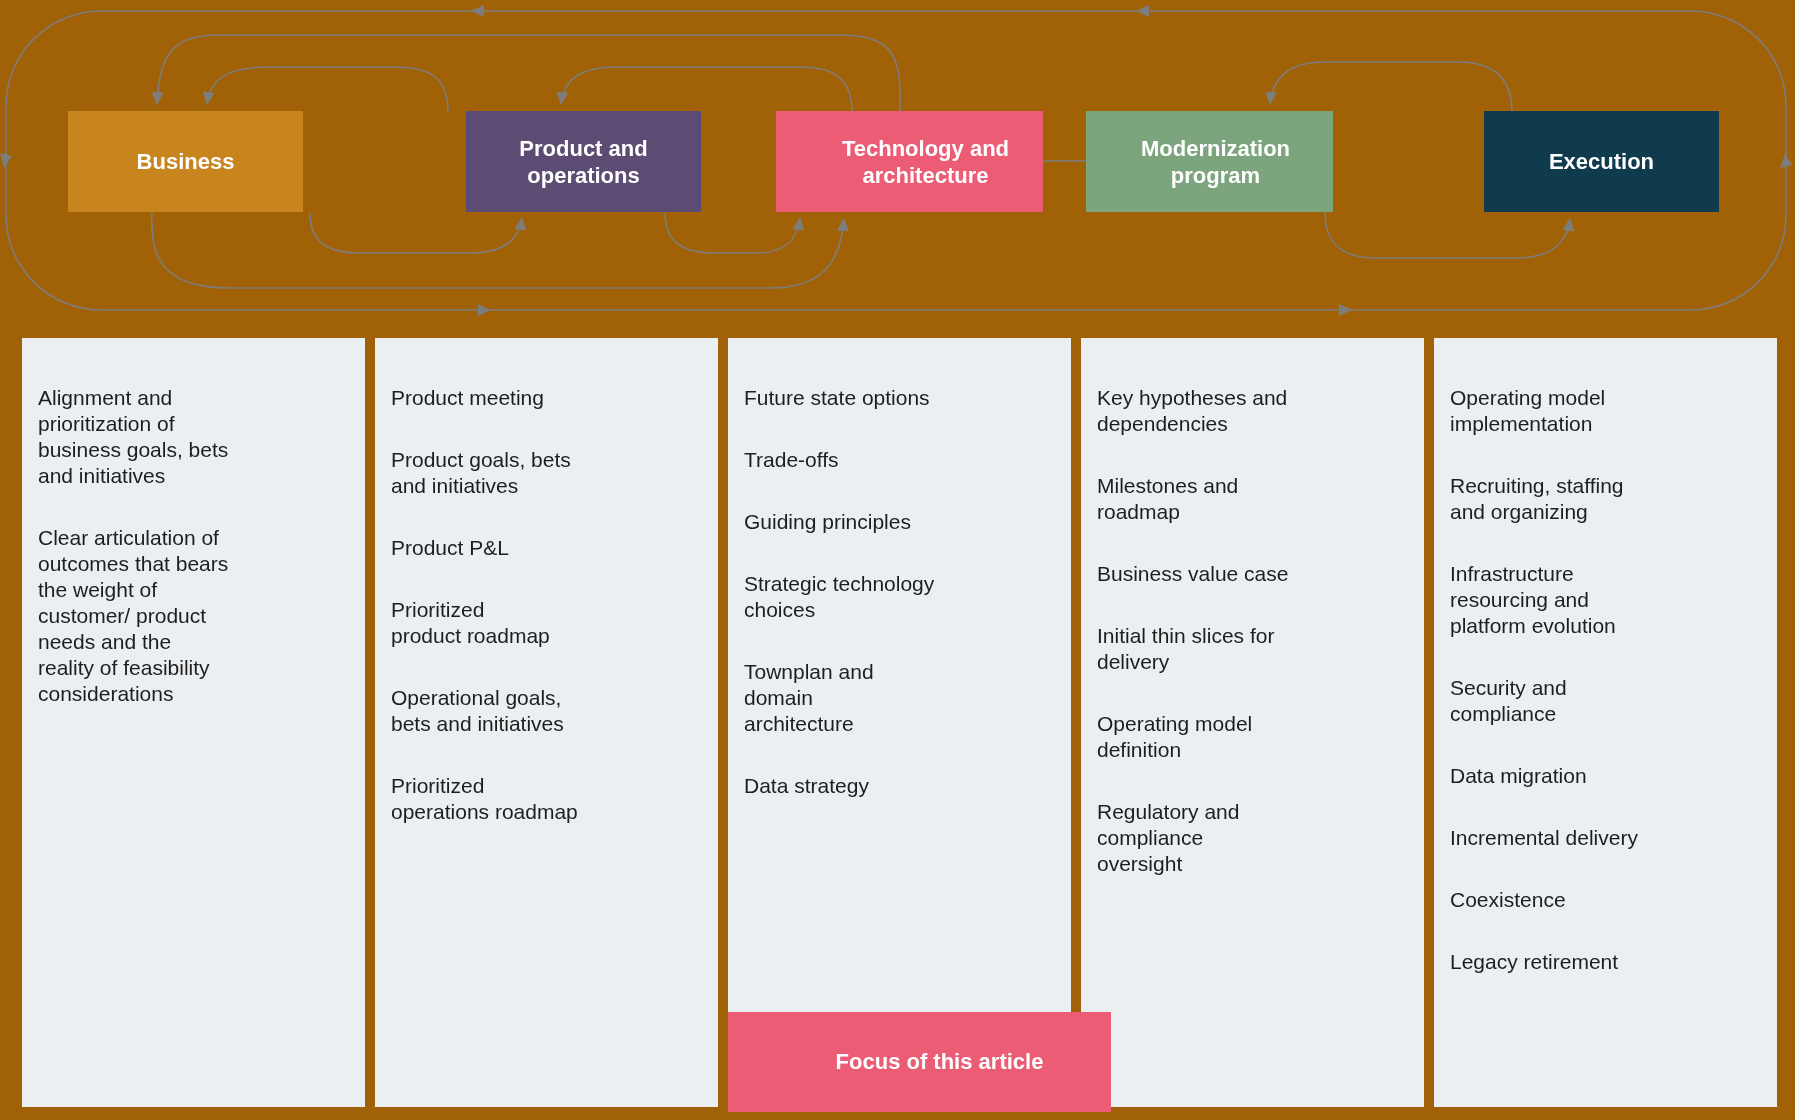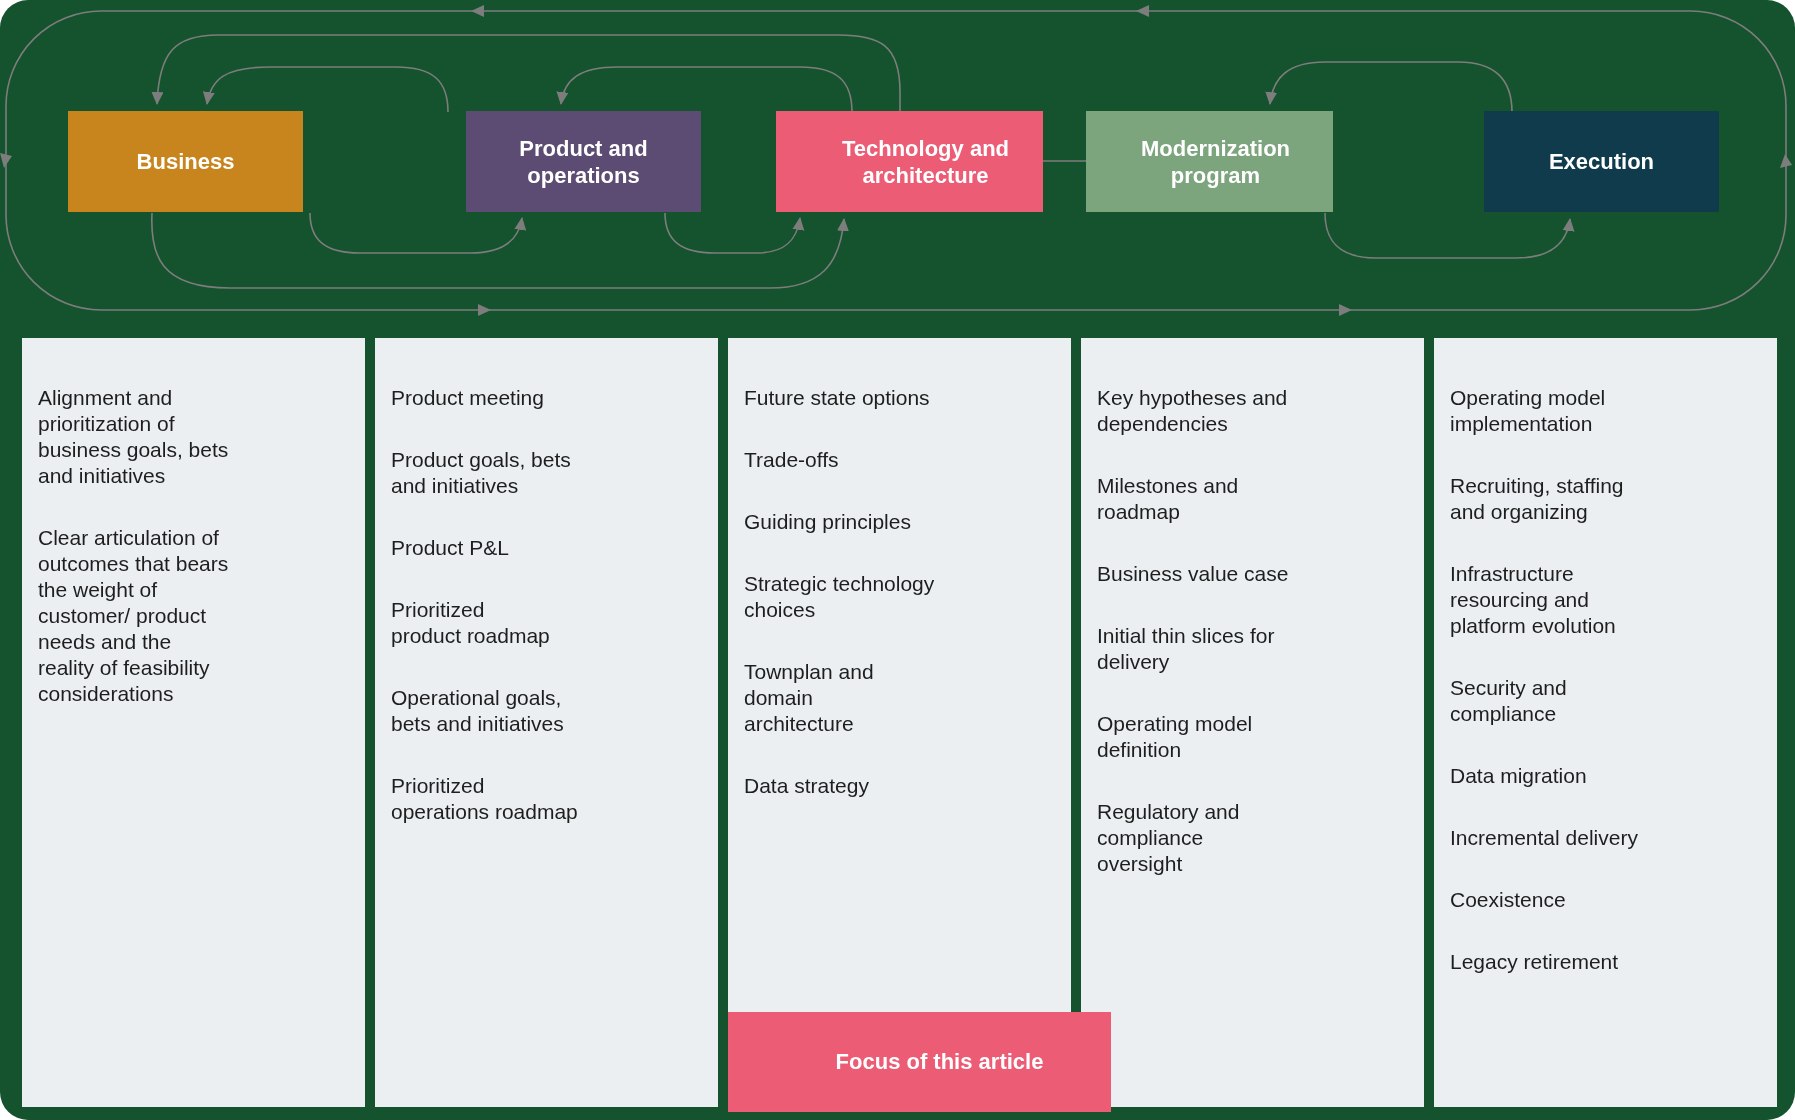--- a/index.html
+++ b/index.html
@@ -1,22 +1,21 @@
 <!DOCTYPE html>
 <html><head>
 <meta charset="utf-8">
 <style>
   html,body{margin:0;padding:0;background:#ffffff;}
   #canvas{
     position:relative;
     width:1795px;height:1120px;
-    background:#14532d;
+    background:#a16207;
     font-family:"Liberation Sans", sans-serif;
     overflow:hidden;
-    border-radius:28px;
   }
   #arrow-layer{position:absolute;left:0;top:0;}
   .flow-box{
     position:absolute;
     top:111px;width:235px;height:101px;
     display:flex;align-items:center;justify-content:center;
     color:#ffffff;font-size:22px;font-weight:700;line-height:27px;
     text-align:center;white-space:pre-line;
   }
   .col{

